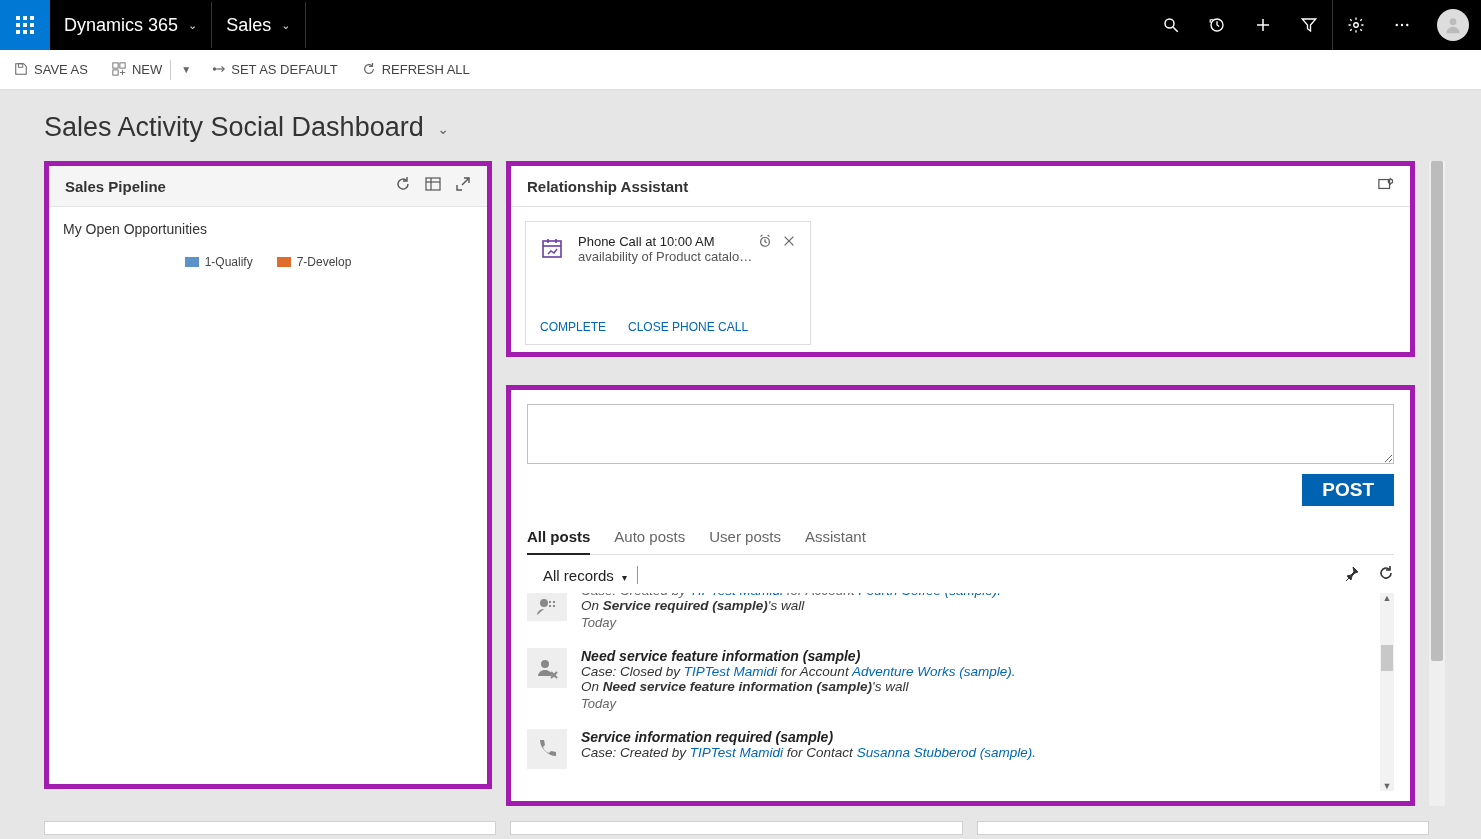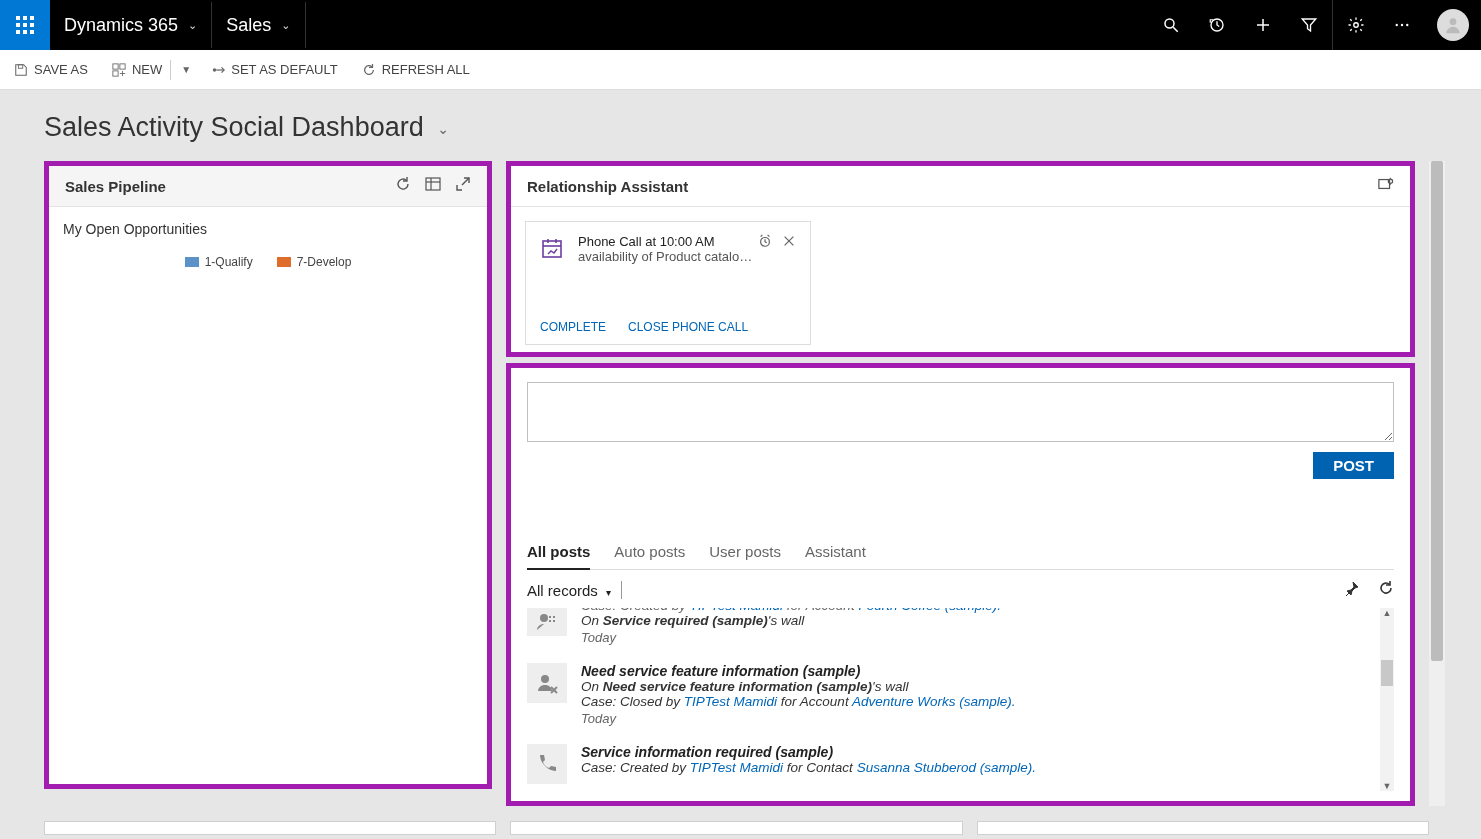--- a/index.html
+++ b/index.html
@@ -13,34 +13,34 @@
   .top-item.small { font-size: 15px; }
   .chev { margin-left: 10px; font-size: 11px; opacity: .85; }
   .top-spacer { flex: 1; }
   .top-icon { width: 46px; height: 50px; display: flex; align-items: center; justify-content: center; cursor: pointer; }
   .top-icon svg { width: 18px; height: 18px; fill: #fff; }
   .sep { width: 1px; height: 50px; background: #333; }
   .avatar { width: 32px; height: 32px; border-radius: 50%; background: #ddd; margin: 0 12px; display:flex; align-items:center; justify-content:center; }
 
   
   .cmdbar { height: 40px; background: #fff; border-bottom: 1px solid #ddd; display: flex; align-items: center; padding: 0 14px; }
-  .cmd { display: flex; align-items: center; font-size: 13px; color: #444; margin-right: 24px; cursor: pointer; }
+  .cmd { display: flex; font-size: 13px; color: #444; margin-right: 24px; cursor: pointer; }
   .cmd svg { width: 14px; height: 14px; fill: #666; margin-right: 6px; }
   .cmd-sep { width:1px; height:20px; background:#ccc; margin-right:10px; }
   .cmd-caret { font-size:10px; color:#666; margin-right:20px; cursor:pointer; }
 
   
   .page-header { padding: 22px 44px 18px 44px; }
   .page-title { font-size: 27px; font-weight: 300; color: #333; }
   .page-title .chev2 { font-size: 14px; color:#666; margin-left:6px; vertical-align:middle; }
 
   
   .main { padding: 0 30px 0 44px; display: flex; gap: 14px; height: 645px; }
   .col-left { width: 448px; }
-  .col-right { flex: 1; display:flex; flex-direction:column; gap:6px; min-width:0; }
+  .col-right { flex: 1; display:flex; flex-direction:column; gap:28px; min-width:0; }
   .scroll-right { width: 22px; }
   .scroll-track { width: 16px; height: 100%; background: #efefef; position:relative; }
   .scroll-thumb { position:absolute; left:2px; width:12px; background:#bcbcbc; border-radius:2px; }
 
   .panel { background: #fff; border: 5px solid #a21caf; }
   .panel-head { display:flex; align-items:center; padding:10px 16px; border-bottom:1px solid #e3e3e3; background:#f5f5f5; }
   .panel-title { font-size:15px; font-weight:600; color:#333; }
   .panel-icons { margin-left:auto; display:flex; gap:14px; }
   .panel-icons span { cursor:pointer; color:#555; }
   .panel-icons svg { width:16px; height:16px; fill:#555; stroke:#555; }
@@ -65,26 +65,26 @@
   .card-line2 { font-size:13px; color:#555; white-space:nowrap; overflow:hidden; text-overflow:ellipsis; max-width:180px; }
   .card-side { display:flex; gap:10px; color:#666; }
   .card-side svg { width:14px; height:14px; fill:none; stroke:#666; stroke-width:1.4; cursor:pointer;}
   .card-actions { margin-top:46px; padding-top:10px; display:flex; gap:22px; }
   .card-actions a { font-size:12px; color:#0066b8; text-decoration:none; cursor:pointer; }
 
   
   .wn-body { padding:14px 16px 10px 16px; display:flex; flex-direction:column; height:100%; min-height:0; }
   .wn-input { border:1px solid #c0c0c0; height:60px; width:100%; }
   .wn-post-row { display:flex; justify-content:flex-end; margin-top:10px; }
-  .post-btn { background:#0063b1; color:#fff; font-size:15px; font-weight:600; padding:5px 20px; cursor:pointer; border:none; }
+  .post-btn { background:#0063b1; color:#fff; font-size:19px; font-weight:600; padding:5px 20px; cursor:pointer; border:none; }
   .tabs { display:flex; gap:24px; border-bottom:1px solid #ddd; margin-top:16px; }
-  .tab { font-size:15px; color:#666; padding:6px 0 8px 0; cursor:pointer;margin-top:42px; }
+  .tab { font-size:15px; color:#666; padding:6px 0 8px 0; cursor:pointer; }
   .tab.active { color:#222; font-weight:600; border-bottom:2px solid #222; margin-bottom:-1px; }
   .filter-row { display:flex; align-items:center; margin-top:10px; }
-  .filter-label { font-size:15px; color:#222; }
+  .filter-label { font-size:15px; color:#222;margin-left:16px; }
   .filter-row .caret { font-size:10px; margin-left:4px; }
   .vdiv { width:1px; height:18px; background:#999; margin-left:10px; }
   .filter-icons { margin-left:auto; display:flex; gap:18px; }
   .filter-icons svg { width:16px; height:16px; fill:#333; stroke:#333; cursor:pointer; }
 
   .feed-wrap { position:relative; margin-top:8px; flex:1; min-height:0;font-style:italic; }
   .feed-scroll { width:14px; position:absolute; right:0; top:0; bottom:0; background:#f2f2f2; }
   .feed-thumb { position:absolute; left:1px; width:12px; background:#c8c8c8; }
   .feed { overflow:hidden; margin-right:16px; }
   .post { display:flex; padding:10px 0 8px 0; }
@@ -383,24 +383,24 @@
                 <svg viewBox="0 0 24 24">
                     <circle cx="10" cy="8" r="4"></circle>
                     <path d="M3 20c0-3.3 3.1-6 7-6s7 2.7 7 6"></path>
                     <line x1="16" y1="16" x2="22" y2="22" stroke="#888" stroke-width="2"></line>
                     <line x1="22" y1="16" x2="16" y2="22" stroke="#888" stroke-width="2"></line>
                   </svg>
               </div>
               <div class="post-body">
                 <div class="post-title">Need service feature information (sample)</div>
                 <div class="post-line">
-                  <span>On </span><b>Need service feature information (sample)</b><span>'s wall</span>
+                  <span>Case: Closed by </span><span class="link">TIPTest Mamidi</span><span> for Account </span><span class="link">Adventure Works (sample).</span>
                 </div>
                 <div class="post-line">
-                  <span>Case: Closed by </span><span class="link">TIPTest Mamidi</span><span> for Account </span><span class="link">Adventure Works (sample).</span>
+                  <span>On </span><b>Need service feature information (sample)</b><span>'s wall</span>
                 </div>
                 <div class="post-time">Today</div>
               </div>
             </div>
 
             <div class="post">
               <div class="post-ava">
                 <svg viewBox="0 0 24 24">
                     <path d="M5 3c0 8 8 16 16 16v-4l-5-1-2 2c-3-1-5-3-6-6l2-2-1-5H5z"></path>
                   </svg>

